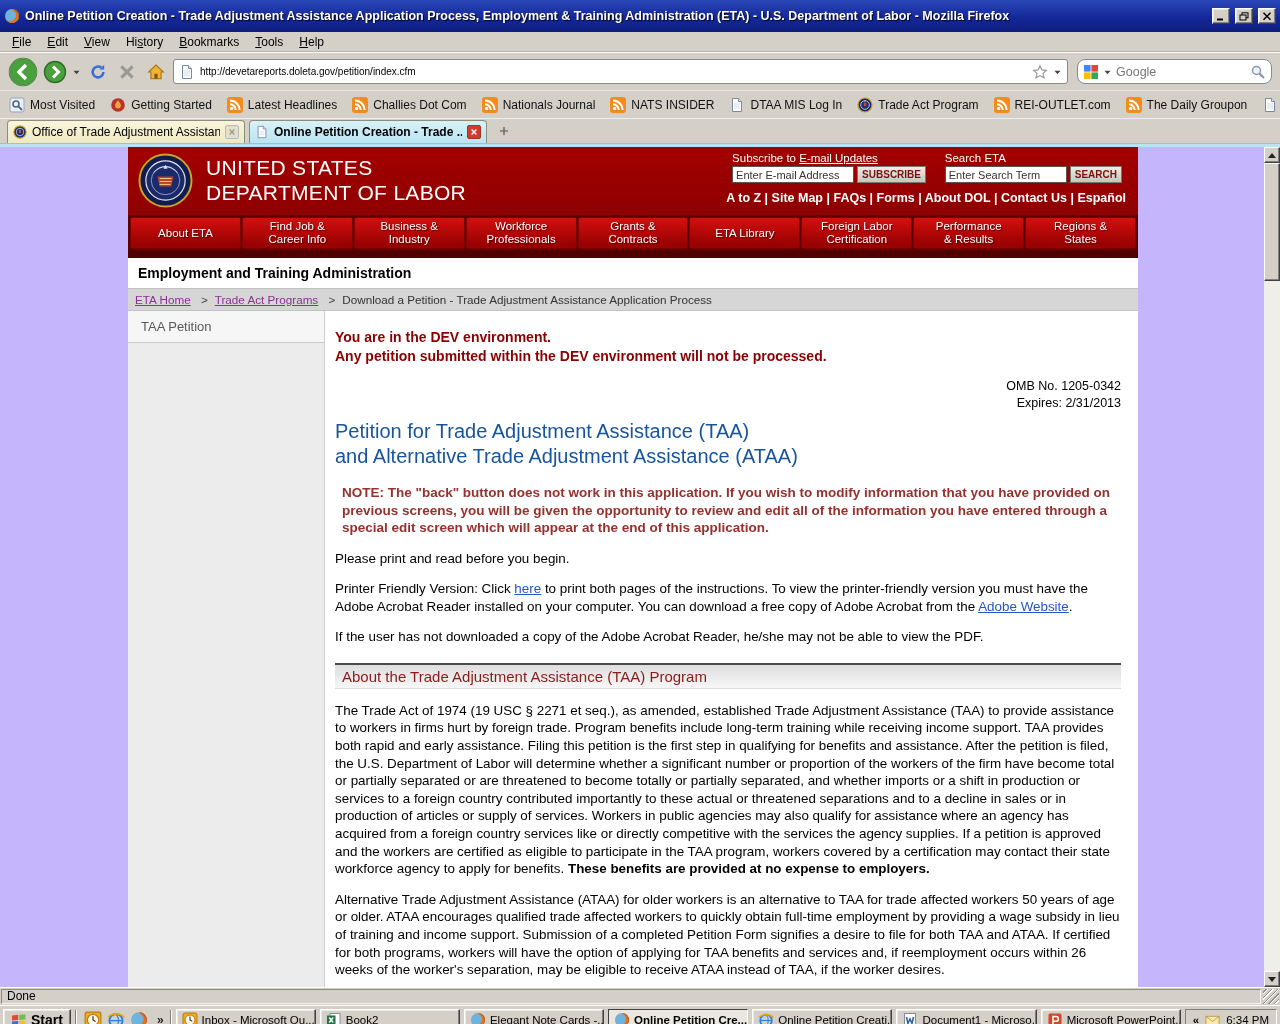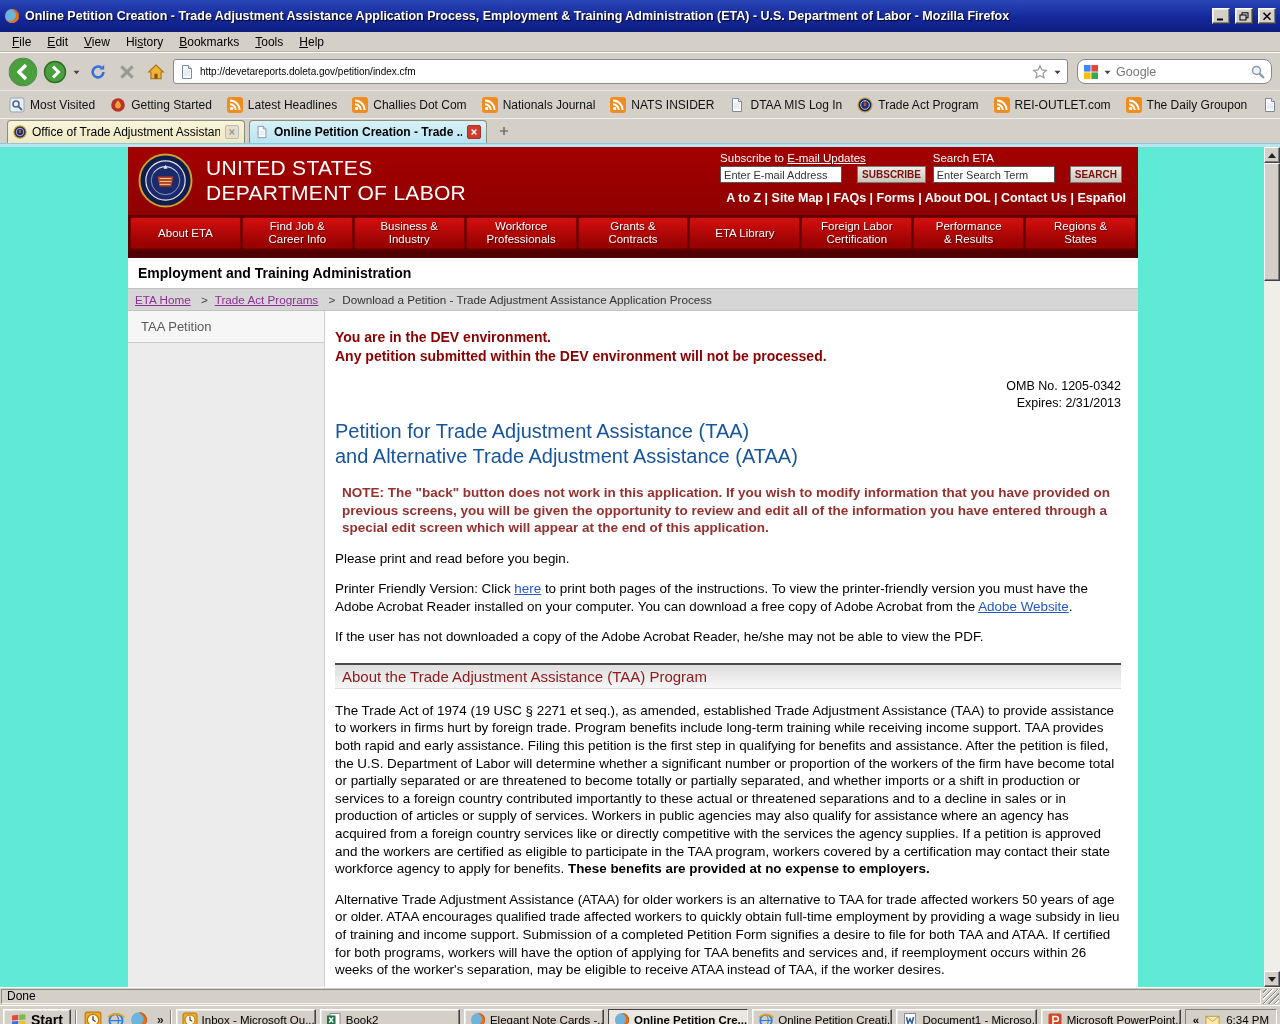--- a/index.html
+++ b/index.html
@@ -41,30 +41,30 @@
   .tab.active { background:linear-gradient(to bottom,#d8f1f8,#b9e5f1); font-weight:bold; }
   .tab-title { flex:1; white-space:nowrap; overflow:hidden; }
   .tab-close { width:14px; height:14px; border-radius:2px; display:flex; align-items:center; justify-content:center; color:#999; background:#e4e0c8; border:1px solid #bbb; }
   .tab-close svg { width:8px; height:8px; }
   .tab.active .tab-close { background:#d33a2f; border-color:#a32; color:#fff; }
   .newtab { width:26px; height:20px; margin-bottom:2px; display:flex; align-items:center; justify-content:center; }
   .newtab svg { width:10px; height:10px; }
   .tabstrip-bottom { height:4px; background:#b9e5f1; border-top:1px solid #8fc6d8; }
 
   
-  .viewport { height:840px; background:#5eead4; position:relative; overflow:hidden; }
+  .viewport { height:840px; background:#c4b5fd; position:relative; overflow:hidden; }
   .page { position:absolute; left:128px; top:0; width:1010px; height:840px; background:#fff; display:flex; flex-direction:column; overflow:hidden; }
 
   .site-header { height:68px; background:linear-gradient(to bottom,#a30000,#8f0000); position:relative; flex:none; }
   .seal { position:absolute; left:10px; top:6px; width:55px; height:55px; }
   .agency { position:absolute; left:78px; top:8px; color:#fff; font-size:21px; line-height:25px; letter-spacing:.3px; white-space:pre-line; }
   .sub-block { position:absolute; top:5px; color:#fff; font-size:11.5px; }
   .sub-block .lbl { margin-bottom:2px; }
   .sub-block .lbl .ul { text-decoration:underline; }
-  .sub-row { display:flex; gap:15px; }
+  .sub-row { display:flex; gap:3px; }
   .hdr-input { width:122px; height:17px; border:1px solid #555; font-size:11px; padding:0 3px; color:#333; background:#fff; font-family:inherit; }
   .hdr-btn { height:17px; background:linear-gradient(to bottom,#eeece6,#c9c5ba); border:1px solid #777; font-size:10px; font-weight:bold; color:#7a1010; padding:0 4px; font-family:inherit; }
   .subscribe-block { right:212px; }
   .searcheta-block { right:16px; }
   .quick-links { position:absolute; right:12px; top:44px; color:#fff; font-weight:bold; font-size:12.5px; white-space:nowrap; }
   .ql-link:not(:last-child)::after { content:" | "; }
 
   .site-nav { height:36px; background:#5c0000; display:flex; gap:1px; padding:2px 2px; flex:none; }
   .nav-cell { flex:1; background:linear-gradient(to bottom,#d40f0f,#9a0202 85%); border:1px solid #7b0000; border-radius:2px; color:#fff; font-size:11.5px; line-height:13px; display:flex; align-items:center; justify-content:center; text-align:center; white-space:pre-line; text-shadow:1px 1px 1px #500; }
   .nav-under { height:7px; background:#4f0000; flex:none; }

